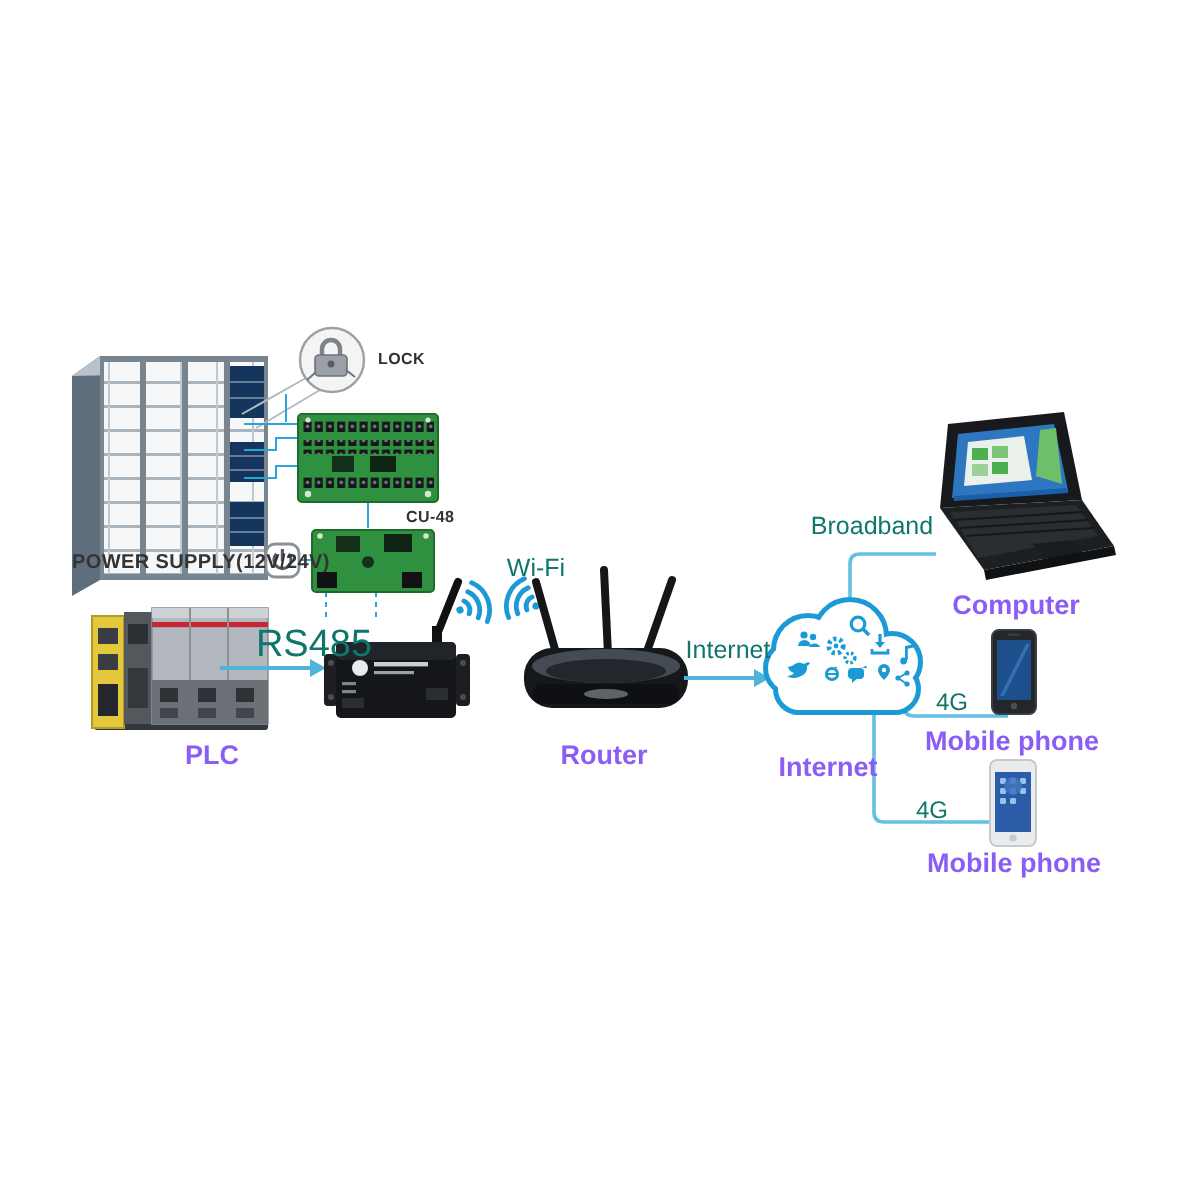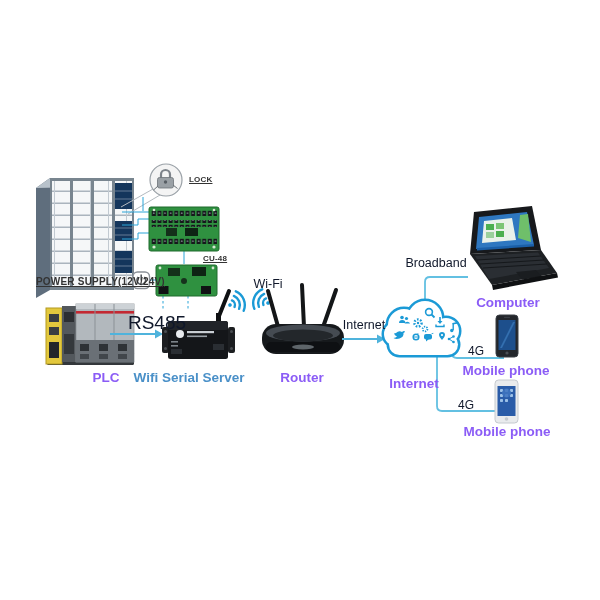--- a/index.html
+++ b/index.html
@@ -2,22 +2,22 @@
 <html><head>
 <meta charset="utf-8">
 <style>
   html,body{margin:0;padding:0;background:#ffffff;}
   body{font-family:"Liberation Sans", sans-serif;}
   .canvas{position:relative;width:600px;height:600px;background:#ffffff;overflow:hidden;}
   svg{position:absolute;left:0;top:0;}
   .lbl{position:absolute;white-space:nowrap;line-height:1;}
   .lbl.center{transform:translateX(-50%);}
   .dev{color:#8b5cf6;font-size:13.5px;font-weight:600;}
-  .linklbl{color:#0f172a;font-size:12.5px;font-weight:400;}
-  .tiny{color:#333;font-size:8px;font-weight:700;letter-spacing:.2px;text-decoration:underline;}
+  .linklbl{color:#0f766e;font-size:12.5px;font-weight:400;}
+  .tiny{color:#333;font-size:8px;font-weight:700;letter-spacing:.2px;}
   .srv{color:#4a90c8;font-size:13.5px;font-weight:600;}
 </style>
 </head>
 <body>
 
 <div class="canvas">
 
 <svg width="600" height="600" viewBox="0 0 600 600">
   <defs>
     <pattern id="doors" x="0" y="0" width="18" height="12" patternUnits="userSpaceOnUse">
@@ -319,21 +319,20 @@
     <circle cx="506.5" cy="419" r="1.8" fill="#c5cacf"></circle>
   </g>
 </svg>
 
 <div class="lbl tiny" style="left:189px;top:176px;">LOCK</div>
 <div class="lbl tiny" style="left:178px;top:255px;margin-left:25px;">CU-48</div>
 <div class="lbl tiny" style="left:36px;top:277px;font-size:10px;">POWER SUPPLY(12V/24V)</div>
 
 <div class="lbl dev center" style="left:106px;top:371px;">PLC</div>
 <div class="lbl linklbl center" style="left:144px;top:313px;font-size:19px;margin-left:13px;">RS485</div>
-<div class="lbl srv center" style="left:189px;top:371px;">Wifi Serial Server</div>
 <div class="lbl linklbl center" style="left:247px;top:278px;margin-left:21px;">Wi-Fi</div>
 <div class="lbl dev center" style="left:302px;top:371px;text-align:center;">Router</div>
 <div class="lbl linklbl center" style="left:364px;top:319px;">Internet</div>
 <div class="lbl dev center" style="left:414px;top:377px;">Internet</div>
 <div class="lbl linklbl center" style="left:436px;top:257px;">Broadband</div>
 <div class="lbl dev center" style="left:508px;top:296px;">Computer</div>
 <div class="lbl linklbl center" style="left:476px;top:345px;font-size:12px;">4G</div>
 <div class="lbl dev center" style="left:506px;top:364px;">Mobile phone</div>
 <div class="lbl linklbl center" style="left:466px;top:399px;font-size:12px;">4G</div>
 <div class="lbl dev center" style="left:507px;top:425px;">Mobile phone</div>

